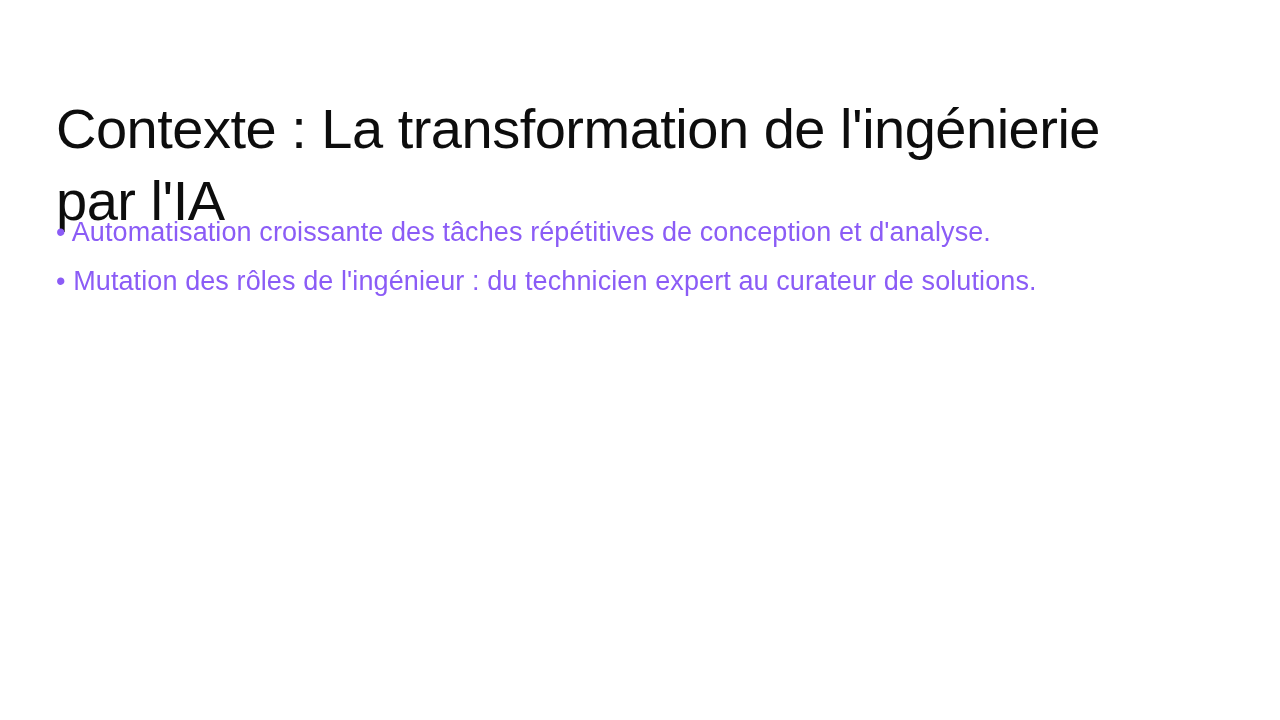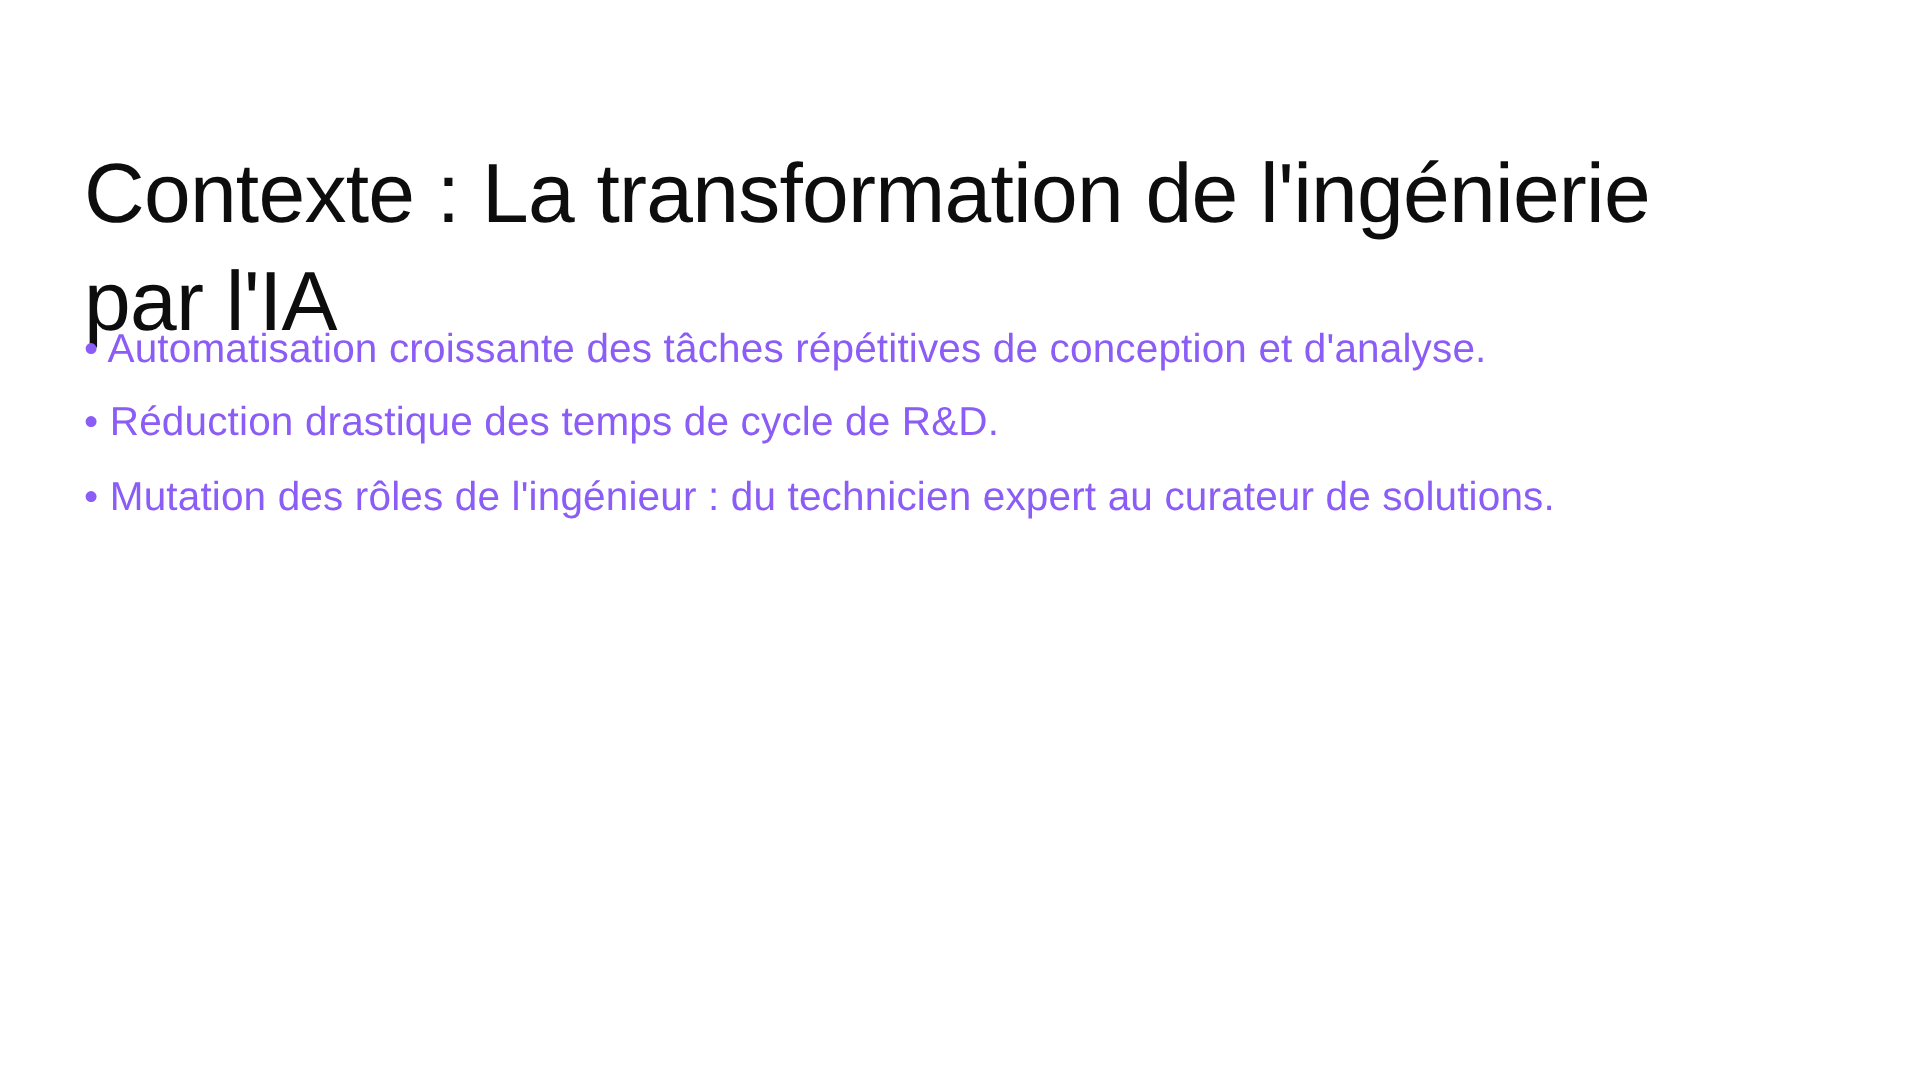--- a/index.html
+++ b/index.html
@@ -62,24 +62,20 @@
   <h1 class="slide-title">Contexte : La transformation de l'ingénierie par l'IA</h1>
 
   <div class="body-block">
 
     <p class="bullet-line">
       <span class="bullet-mark">•</span>
       <span class="bullet-text">Automatisation croissante des tâches répétitives de conception et d'analyse.</span>
     </p>
 
 
-    <p class="bullet-line">
-      <span class="bullet-mark">•</span>
-      <span class="bullet-text">Réduction drastique des temps de cycle de R&amp;D.</span>
-    </p>
 
 
     <p class="bullet-line">
       <span class="bullet-mark">•</span>
       <span class="bullet-text">Mutation des rôles de l'ingénieur : du technicien expert au curateur de solutions.</span>
     </p>
 
   </div>
 </div>
 

